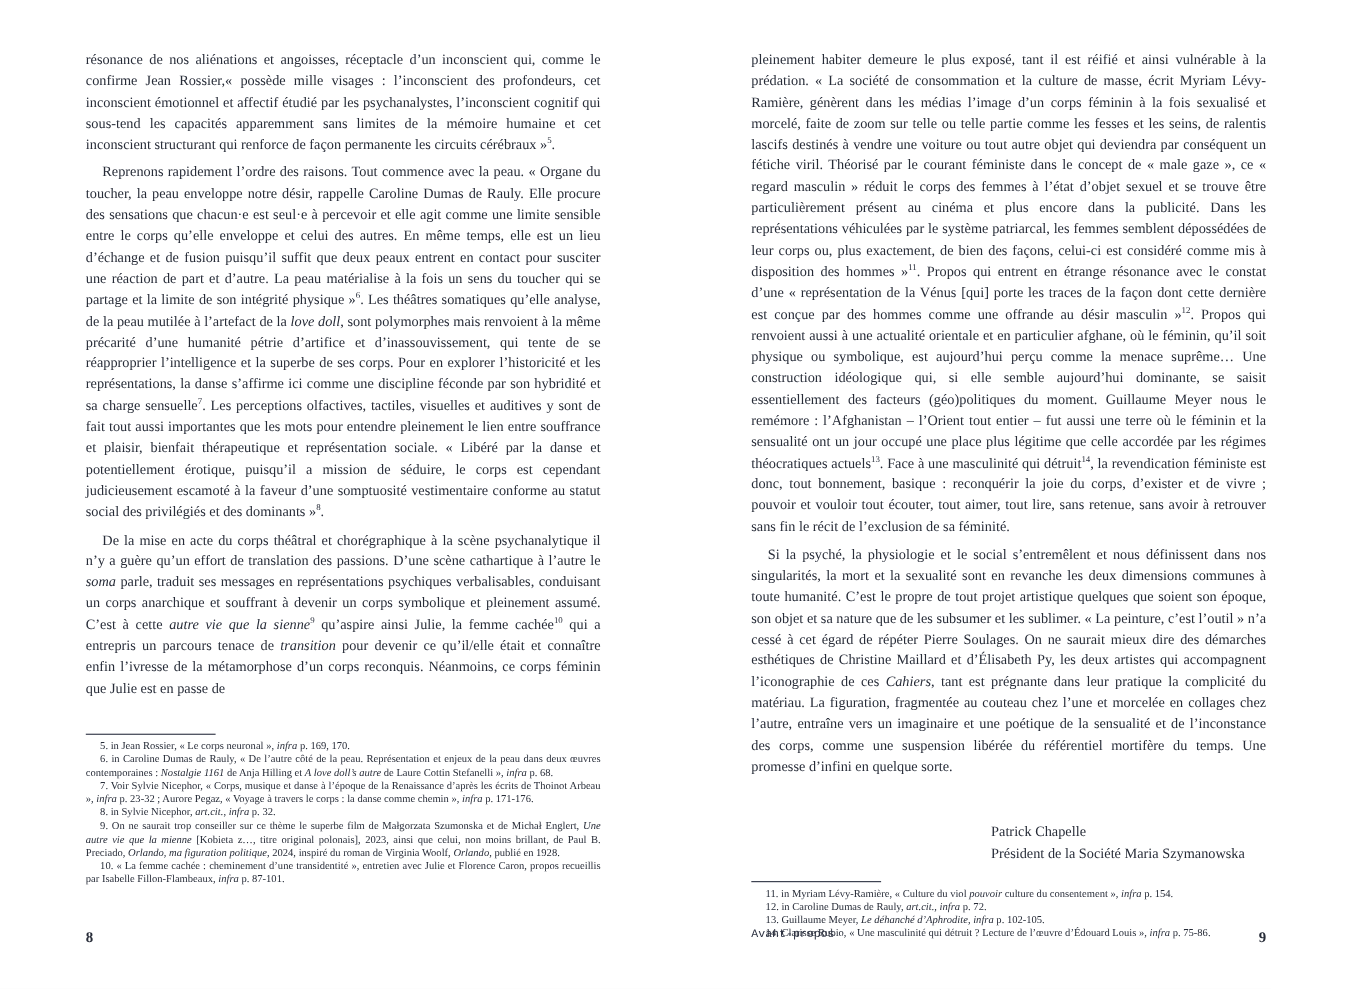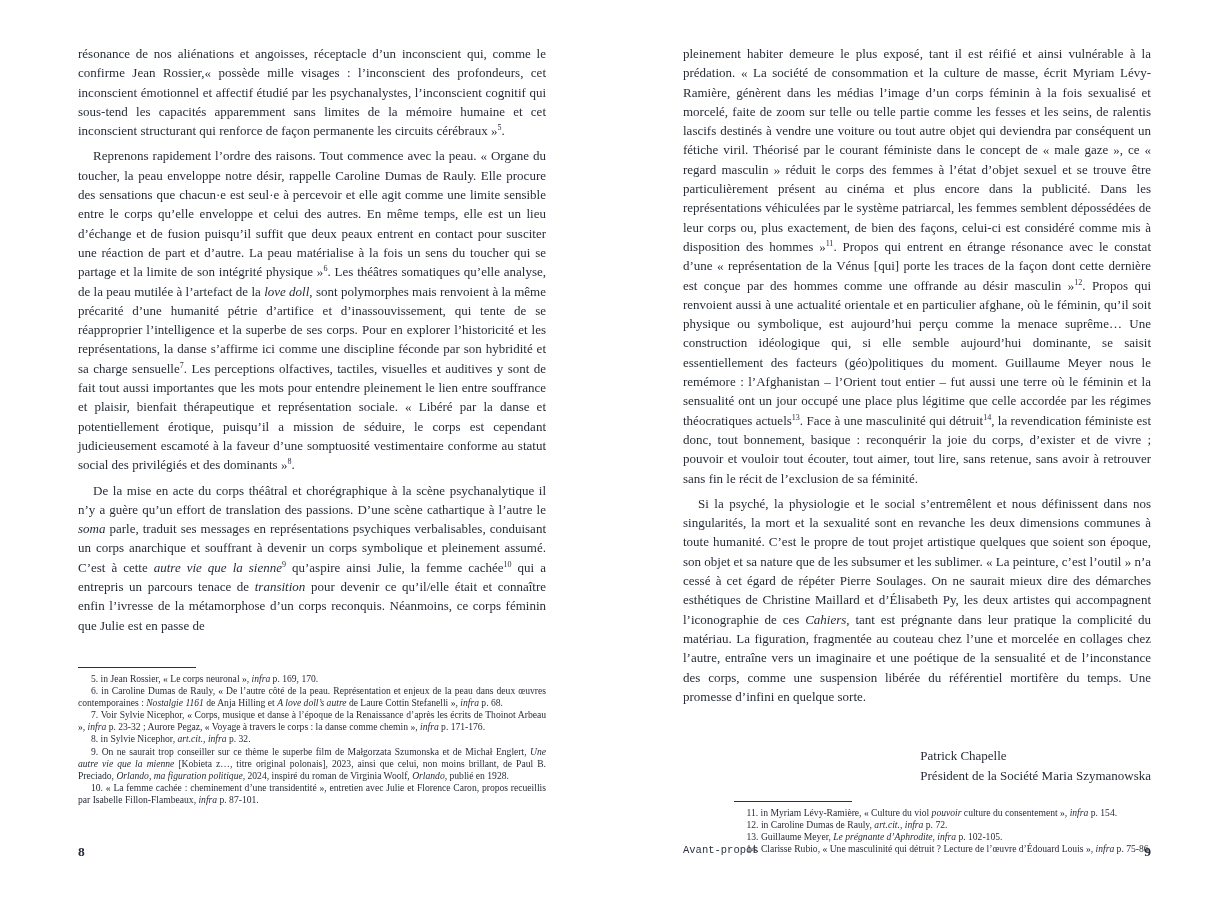--- a/index.html
+++ b/index.html
@@ -6,21 +6,21 @@
   .canvas{
     position:relative;
     width:1223px;height:899px;
     background:#ffffff;
     overflow:hidden;
     font-family:"Liberation Serif","DejaVu Serif",serif;
     color:#272c38;
   }
   .page{
     position:absolute;top:44px;width:468px;
-    display:flex;flex-direction:column;align-items:flex-end;
+    display:flex;flex-direction:column;
   }
   .page-left{left:78px;min-height:762px;}
   .page-right{left:683px;min-height:795px;gap:12px;}
   .main-text p{
     margin:0 0 6px 0;
     font-size:13px;line-height:19.3px;
     text-align:justify;
     hyphens:auto;
   }
   .main-text p.ind{text-indent:15px;}
@@ -84,21 +84,21 @@
       </div>
     <div class="signature">
       <div>Patrick Chapelle</div>
       <div>Président de la Société Maria Szymanowska</div>
     </div>
     <div class="footnotes">
       <div class="fn-rule"></div>
       <div class="fn-list">
           <p>11. in Myriam Lévy-Ramière, « Culture du viol <em>pouvoir</em> culture du consentement », <em>infra</em> p. 154.</p>
           <p>12. in Caroline Dumas de Rauly, <em>art.cit.</em>, <em>infra</em> p. 72.</p>
-          <p>13. Guillaume Meyer, <em>Le prégnante d’Aphrodite</em>, <em>infra</em> p. 102-105.</p>
+          <p>13. Guillaume Meyer, <em>Le déhanché d’Aphrodite</em>, <em>infra</em> p. 102-105.</p>
           <p>14. Clarisse Rubio, « Une masculinité qui détruit ? Lecture de l’œuvre d’Édouard Louis », <em>infra</em> p. 75-86.</p>
         </div>
     </div>
   </section>
 
   <div class="footer-item pageno pageno-left">8</div>
   <div class="footer-item running-title">Avant-propos</div>
   <div class="footer-item pageno pageno-right">9</div>
 
 </div>

